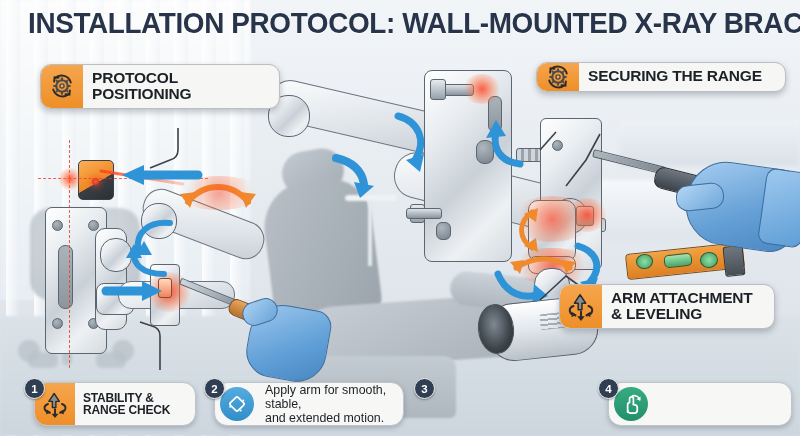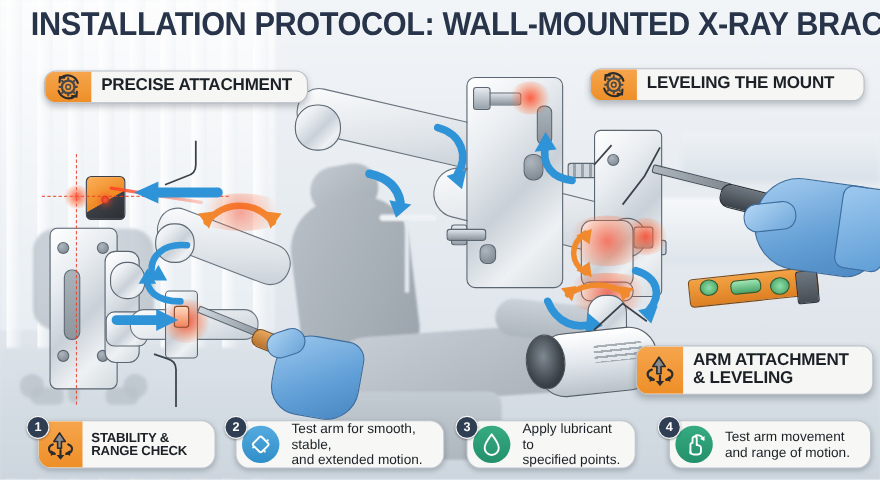--- a/index.html
+++ b/index.html
@@ -397,21 +397,21 @@
               <path d="M9 0 L6.4 0"></path>
             <path d="M-6.4 -6.4 L-4.6 -4.6"></path>
               <path d="M6.4 6.4 L4.6 4.6"></path>
             <path d="M6.4 -6.4 L4.6 -4.6"></path>
               <path d="M-6.4 6.4 L-4.6 4.6"></path>
           </g>
         </g>
       </svg>
     </div>
     <div class="txt">
-      <h3>PRECISE ATTACHMENT</h3>
+      <h3>PROTOCOL POSITIONING</h3>
     </div>
   </div>
 
   <div class="callout" style="left:536px;top:62px;width:248px;">
     <div class="ico">
       <svg width="28" height="28" viewBox="0 0 32 32">
         <g fill="none" stroke="#2b2b2b" stroke-width="2.2" stroke-linecap="round">
           <path d="M6 20 A11 11 0 0 0 24 25"></path>
           <path d="M26 12 A11 11 0 0 0 8 7"></path>
           <path d="M25 21 L24.5 26 L20 25.5"></path>
@@ -427,25 +427,25 @@
               <path d="M9 0 L6.4 0"></path>
             <path d="M-6.4 -6.4 L-4.6 -4.6"></path>
               <path d="M6.4 6.4 L4.6 4.6"></path>
             <path d="M6.4 -6.4 L4.6 -4.6"></path>
               <path d="M-6.4 6.4 L-4.6 4.6"></path>
           </g>
         </g>
       </svg>
     </div>
     <div class="txt">
-      <h3>LEVELING THE MOUNT</h3>
-    </div>
-  </div>
-
-  <div class="callout" style="left:578px;top:284px;width:214px;margin-top:30px;">
+      <h3>SECURING THE RANGE</h3>
+    </div>
+  </div>
+
+  <div class="callout" style="left:559px;top:284px;width:214px;">
     <div class="ico">
       <svg width="30" height="30" viewBox="0 0 32 32">
         <path d="M15 4 L21 13 L17 13 L17 20 L13 20 L13 13 L9 13 Z" fill="#8c8c8c" stroke="#2b2b2b" stroke-width="1.6" stroke-linejoin="round"></path>
         <g fill="none" stroke="#2b2b2b" stroke-width="2.2" stroke-linecap="round">
           <path d="M8 16 C2 18 3 25 10 26"></path>
           <path d="M24 16 C30 18 29 25 22 26"></path>
           <path d="M16 29 L16 22"></path>
         </g>
         <path d="M6 22 L11 25 L6 28 Z" fill="#2b2b2b"></path>
         <path d="M26 22 L21 25 L26 28 Z" fill="#2b2b2b"></path>
@@ -484,49 +484,36 @@
       <div class="sico round">
         <div class="circ" style="background:linear-gradient(180deg,#55abdf,#2f8ec9);">
           <svg width="22" height="22" viewBox="0 0 24 24">
             <rect x="6" y="6" width="12" height="12" rx="2" transform="rotate(45 12 12)" fill="none" stroke="#ffffff" stroke-width="1.9"></rect>
             <circle cx="4.5" cy="15" r="1" fill="#fff"></circle>
             <circle cx="19" cy="8" r="1" fill="#fff"></circle>
             <circle cx="16" cy="19" r="1.1" fill="#fff"></circle>
           </svg>
         </div>
       </div>
-      <div class="stxt">Test arm for smooth, stable,
+      <div class="stxt">Apply arm for smooth, stable,
 and extended motion.</div>
     </div>
 
     <div class="badge" style="left:414px;top:4px;">3</div>
-    <div class="step" style="left:424px;top:8px;width:152px;">
-      <div class="sico round">
-        <div class="circ" style="background:linear-gradient(180deg,#36ab81,#23906c);">
-          <svg width="20" height="22" viewBox="0 0 20 24">
-            <path d="M10 2 C10 2 3 11 3 15.5 A7 7 0 0 0 17 15.5 C17 11 10 2 10 2 Z" fill="none" stroke="#ffffff" stroke-width="1.9" stroke-linejoin="round"></path>
-          </svg>
-        </div>
-      </div>
-      <div class="stxt">Apply lubricant to
-specified points.</div>
-    </div>
 
     <div class="badge" style="left:598px;top:4px;">4</div>
     <div class="step" style="left:608px;top:8px;width:182px;">
       <div class="sico round">
         <div class="circ" style="background:linear-gradient(180deg,#36ab81,#23906c);">
           <svg width="23" height="23" viewBox="0 0 24 24">
             <path d="M8 20 L8 12 C8 10.8 9 10 10 10 L10 6 C10 4.9 10.9 4 12 4
                      C13.1 4 14 4.9 14 6 L14 12" fill="none" stroke="#ffffff" stroke-width="1.8" stroke-linecap="round" stroke-linejoin="round"></path>
             <path d="M14 12 L16.5 12.6 C17.6 12.9 18 13.8 18 15 L18 18
                      C18 19.7 16.7 21 15 21 L11 21 C9.5 21 8 19.8 8 18.2" fill="none" stroke="#ffffff" stroke-width="1.8" stroke-linecap="round" stroke-linejoin="round"></path>
             <path d="M13 3 C16.5 2.2 19.6 4 20.6 7" fill="none" stroke="#ffffff" stroke-width="1.8" stroke-linecap="round"></path>
             <path d="M21.6 3.6 L21 7.8 L17 6.4 Z" fill="#ffffff"></path>
           </svg>
         </div>
       </div>
-      <div class="stxt">Test arm movement
-and range of motion.</div>
     </div>
   </div>
 
 </div>
 
 </body></html>

